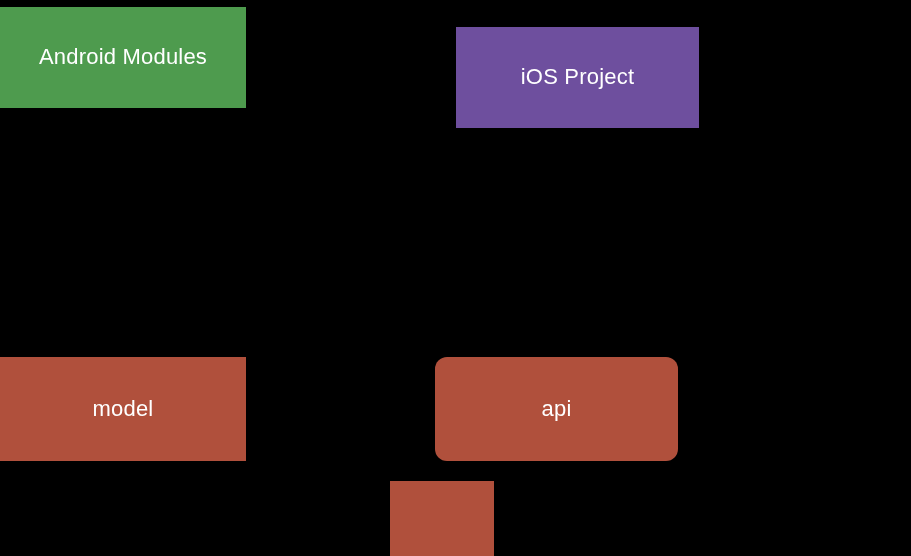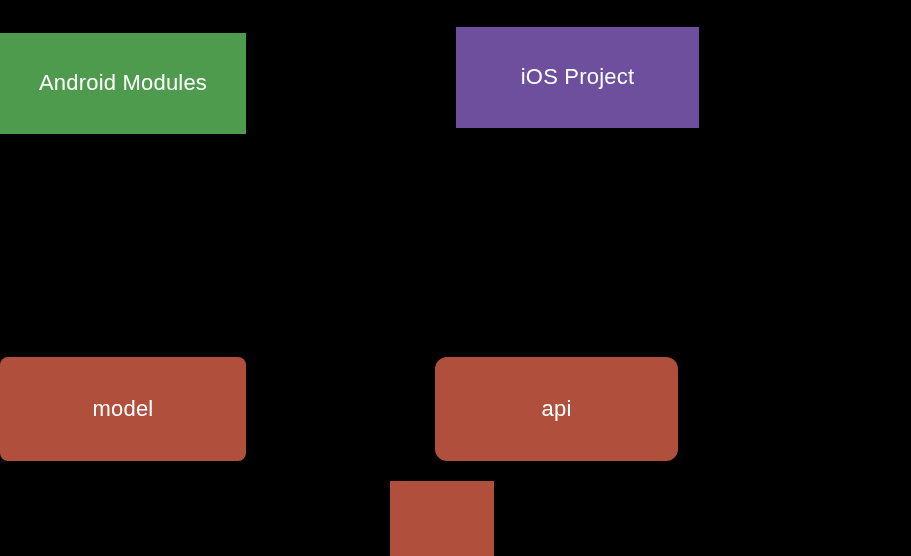--- a/index.html
+++ b/index.html
@@ -38,27 +38,27 @@
   .node-label {
     display: block;
     padding: 0 6px;
   }
 </style>
 </head>
 <body>
 
 <div id="canvas" style="background: rgb(0, 0, 0);">
 
-<div class="node" style="left: 0px; top: 7px; width: 246px; height: 101px; background-color: rgb(78, 155, 78); margin-top: 26px;">
+<div class="node" style="left: 0px; top: 7px; width: 246px; height: 101px; background-color: rgb(78, 155, 78);">
       <span class="node-label">Android Modules</span>
     </div>
     <div class="node" style="left: 456px; top: 7px; width: 243px; height: 101px; background-color: rgb(110, 79, 158); margin-top: 20px;">
       <span class="node-label">iOS Project</span>
     </div>
-    <div class="node" style="left: 0px; top: 357px; width: 246px; height: 104px; background-color: rgb(176, 80, 60); border-radius: 8px;">
+    <div class="node" style="left: 0px; top: 357px; width: 246px; height: 104px; background-color: rgb(176, 80, 60);">
       <span class="node-label">model</span>
     </div>
     <div class="node" style="left: 435px; top: 357px; width: 243px; height: 104px; background-color: rgb(176, 80, 60); border-radius: 12px;">
       <span class="node-label">api</span>
     </div>
     <div class="node" style="left: 390px; top: 481px; width: 104px; height: 75px; background-color: rgb(176, 80, 60);">
       <span class="node-label"></span>
     </div>
   </div>
 

